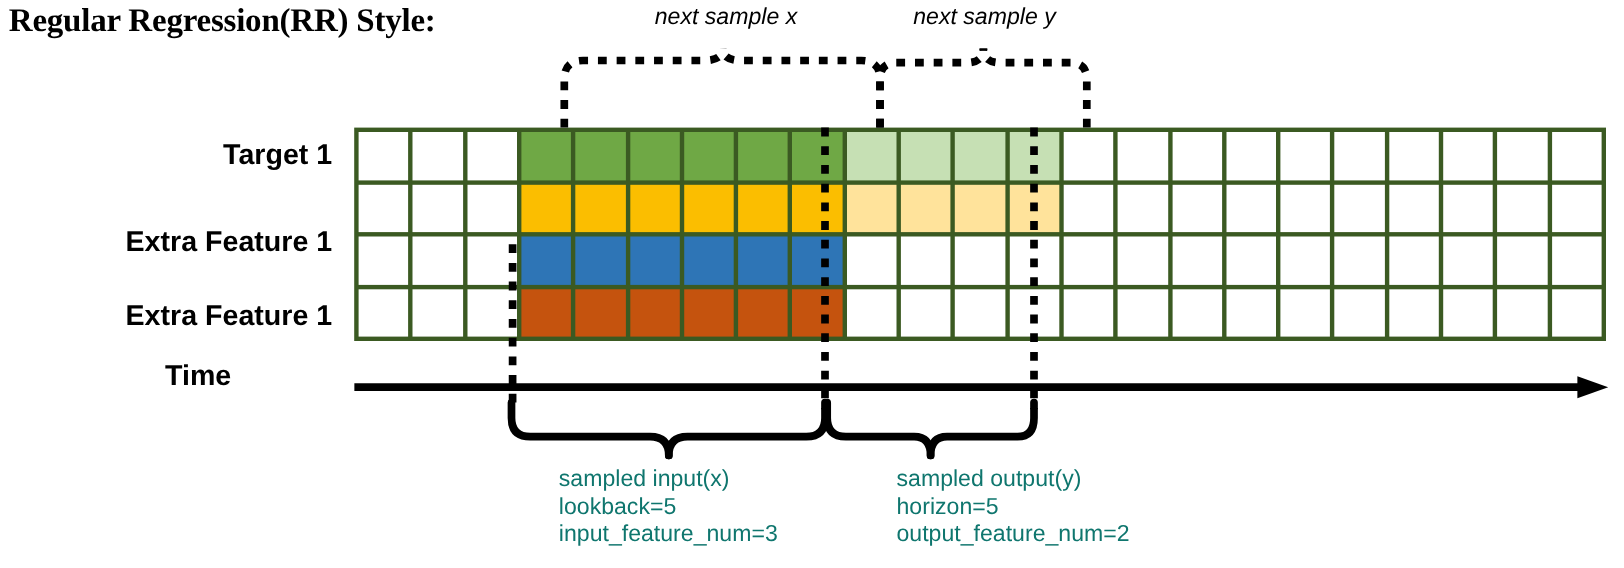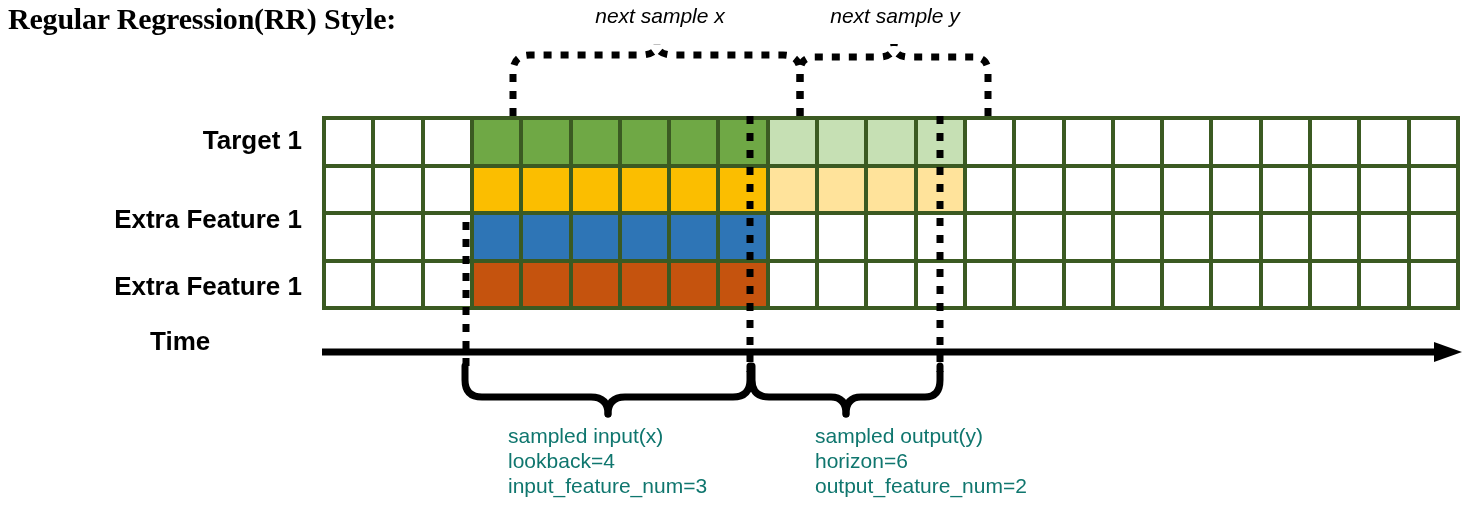--- a/index.html
+++ b/index.html
@@ -238,26 +238,26 @@
 
   <div class="abs" id="time-label">Time</div>
 
   <svg class="abs" id="time-axis" viewBox="0 0 1140 22">
     <line x1="0" y1="11" x2="1118" y2="11" stroke="#000" stroke-width="7"></line>
     <polygon points="1112,1 1140,11 1112,21" fill="#000"></polygon>
   </svg>
 
   <div class="abs bottom-block" id="block-input">
     <span class="bottom-line">sampled input(x)</span>
-    <span class="bottom-line">lookback=4</span>
+    <span class="bottom-line">lookback=5</span>
     <span class="bottom-line">input_feature_num=3</span>
   </div>
   <div class="abs bottom-block" id="block-output">
     <span class="bottom-line">sampled output(y)</span>
-    <span class="bottom-line">horizon=6</span>
+    <span class="bottom-line">horizon=5</span>
     <span class="bottom-line">output_feature_num=2</span>
   </div>
 
   <svg class="abs" id="overlay" viewBox="0 0 1476 516">
     <g fill="none" stroke="#000" stroke-width="7" stroke-linecap="butt">
 
       <path d="M 513,116 L 513,72 Q 513,55 530,55 L 640,55 Q 657,55 657,44" stroke-dasharray="8 9"></path>
       <path d="M 800,116 L 800,72 Q 800,55 783,55 L 674,55 Q 657,55 657,44" stroke-dasharray="8 9"></path>
 
       <path d="M 800,116 L 800,72 Q 800,57 815,57 L 879,57 Q 894,57 894,44" stroke-dasharray="8 9"></path>

